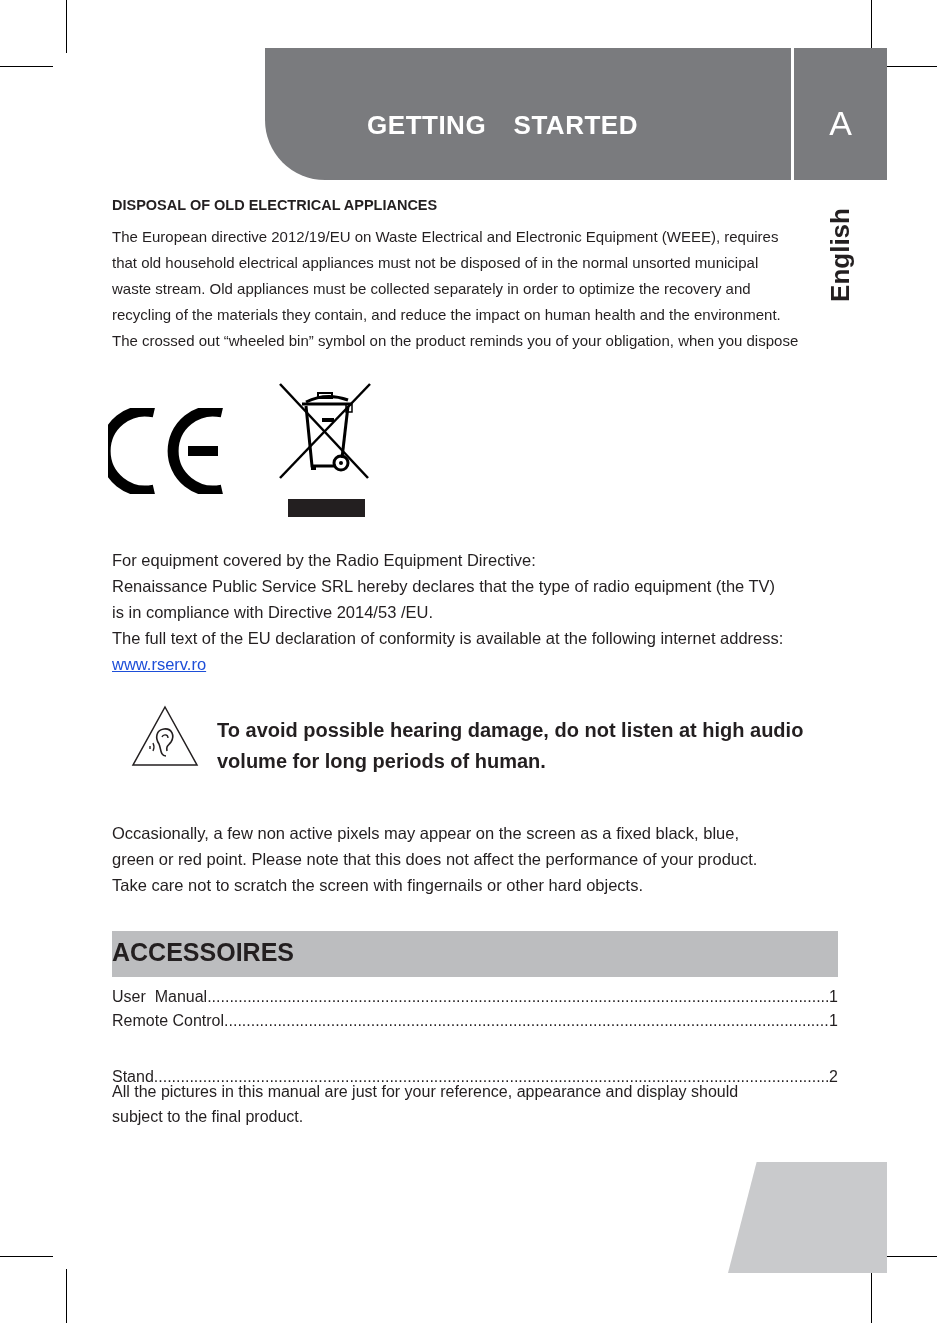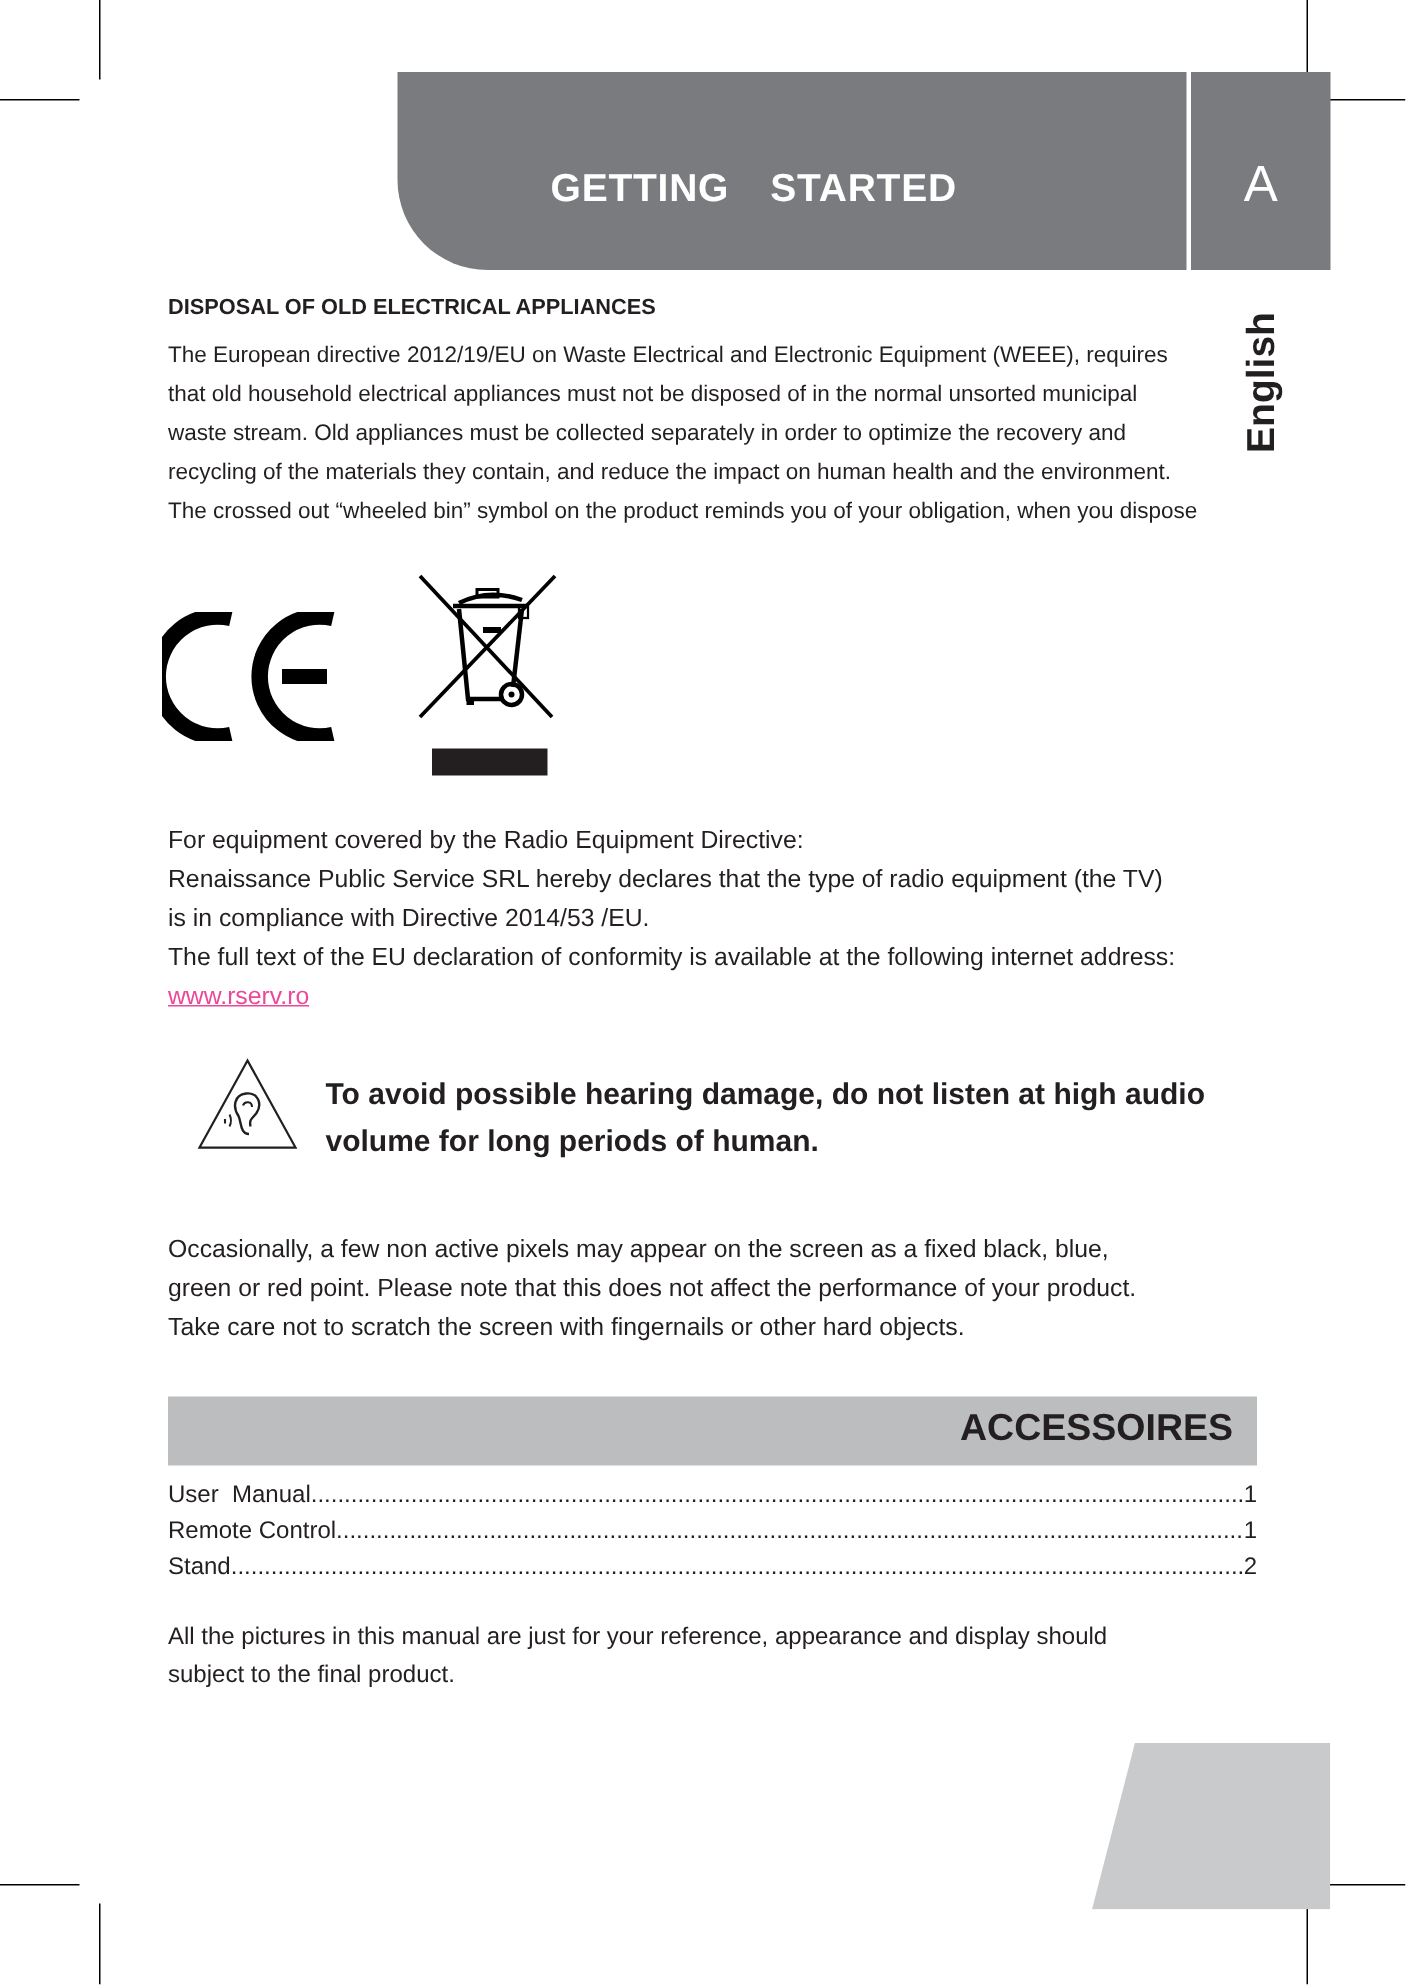--- a/index.html
+++ b/index.html
@@ -14,24 +14,24 @@
     .header-letter-box { left: 794px; top: 48px; width: 93px; height: 132px; background: #7a7b7e; }
     .header-letter { left: 794px; top: 104px; width: 93px; text-align: center; color: #fff;
                      font-size: 34px; }
     .lang-side { left: 780px; top: 240px; width: 120px; height: 30px; transform: rotate(-90deg);
                  transform-origin: center; font-weight: bold; font-size: 26px; text-align: center;
                  color: #231f20; }
     .section-heading { left: 112px; top: 197px; font-weight: bold; font-size: 14.5px; }
     .para { left: 112px; width: 728px; font-size: 15px; line-height: 26px; }
     .para-16 { font-size: 16.5px; line-height: 26px; }
     .justify { text-align: justify; text-align-last: left; }
-    .link { text-decoration: underline; color: #ec4899; }
+    .link { text-decoration: underline; color: #1d4ed8; }
     .warn-text { left: 217px; top: 715px; font-weight: bold; font-size: 20px; line-height: 31px; }
     .acc-bar { left: 112px; top: 931px; width: 726px; height: 46px; background: #bcbdbf; }
-    .acc-title { left: 112px; top: 938px; width: 710px; text-align: right; font-weight: bold; font-size: 25px; }
+    .acc-title { left: 112px; top: 938px; width: 710px; text-align: left; font-weight: bold; font-size: 25px; }
     .acc-row { left: 112px; width: 726px; font-size: 16px; height: 24px; display: flex; align-items: baseline; }
     .acc-row .leader { flex: 1; overflow: hidden; white-space: nowrap; color: #231f20; letter-spacing: 0px; }
     .acc-row .leader::before { content: "...................................................................................................................................................................................................................................................................................."; }
     .corner-shape { left: 728px; top: 1162px; width: 159px; height: 111px; background: #c9cacc;
                     clip-path: polygon(18% 0, 100% 0, 100% 100%, 0 100%); }
   </style>
 </head>
 <body>
 
 <div class="crop" style="left:66px;top:0;width:1px;height:53px;"></div>
@@ -112,21 +112,21 @@
 <div class="abs acc-row" style="top:988px;">
   <span style="white-space:pre;">User  Manual</span>
   <span class="leader"></span>
   <span>1</span>
 </div>
 <div class="abs acc-row" style="top:1012px;">
   <span>Remote Control</span>
   <span class="leader"></span>
   <span>1</span>
 </div>
-<div class="abs acc-row" style="top:1036px;">
+<div class="abs acc-row" style="top:1068px;">
   <span>Stand</span>
   <span class="leader"></span>
   <span>2</span>
 </div>
 
 <div class="abs para" style="top:1079px;font-size:16px;line-height:25px;">
   <div>All the pictures in this manual are just for your reference, appearance and display should</div>
   <div>subject to the final product.</div>
 </div>
 

